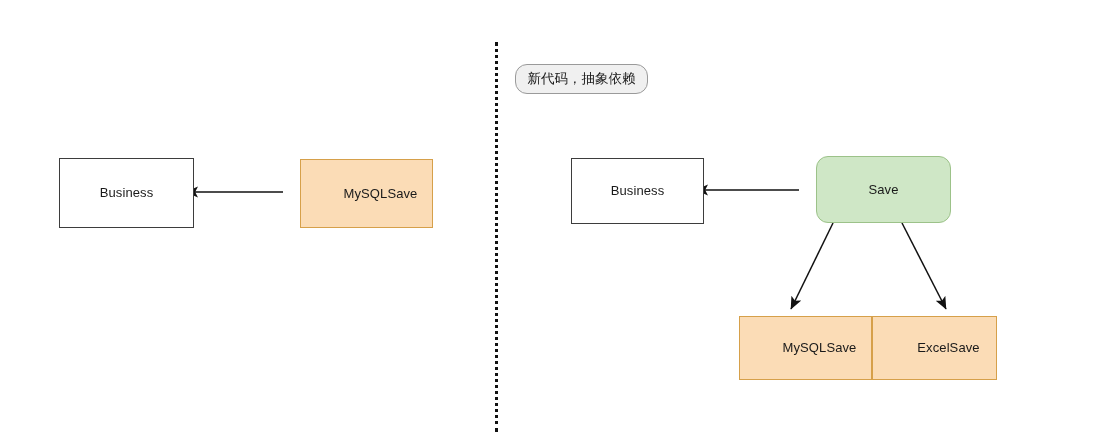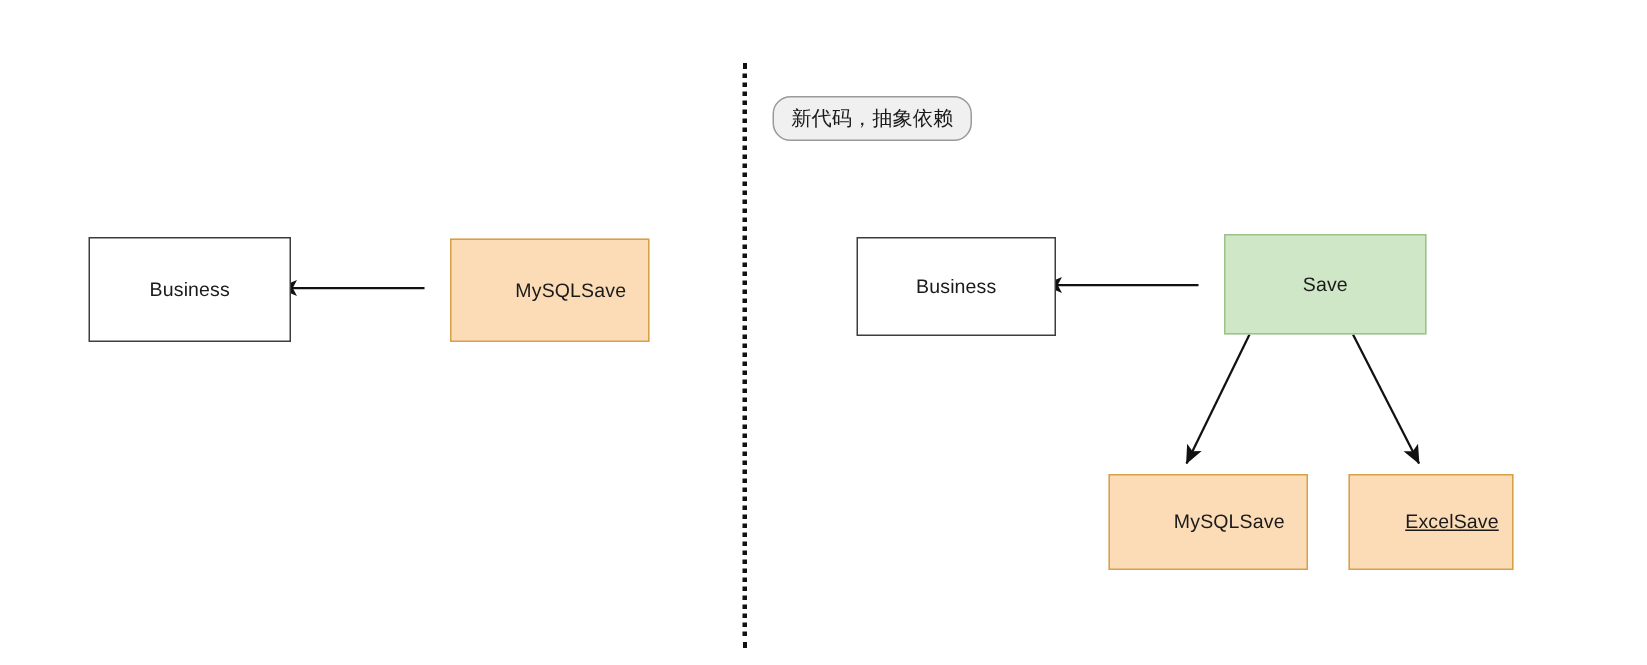--- a/index.html
+++ b/index.html
@@ -94,19 +94,19 @@
 
 
   <div class="caption" style="left:515px; top:64px; width:133px; height:30px;border-radius:12px;">新代码，抽象依赖</div>
 
   <div class="node node-white" style="left:43px; top:158px; width:135px; height:70px;">Business</div>
 
   <div class="node node-orange" style="left:284px; top:159px; width:133px; height:69px;">MySQLSave</div>
 
   <div class="node node-white" style="left:555px; top:158px; width:133px; height:66px;">Business</div>
 
-  <div class="node node-green" style="left:800px; top:156px; width:135px; height:67px;">Save</div>
+  <div class="node node-green" style="left:800px; top:156px; width:135px; height:67px;border-radius:12px;">Save</div>
 
   <div class="node node-orange" style="left:723px; top:316px; width:133px; height:64px;">MySQLSave</div>
 
-  <div class="node node-orange" style="left:883px; top:316px; width:110px; height:64px;text-decoration:underline;">ExcelSave</div>
+  <div class="node node-orange" style="left:856px; top:316px; width:125px; height:64px;">ExcelSave</div>
 
 </div>
 
 </body></html>

